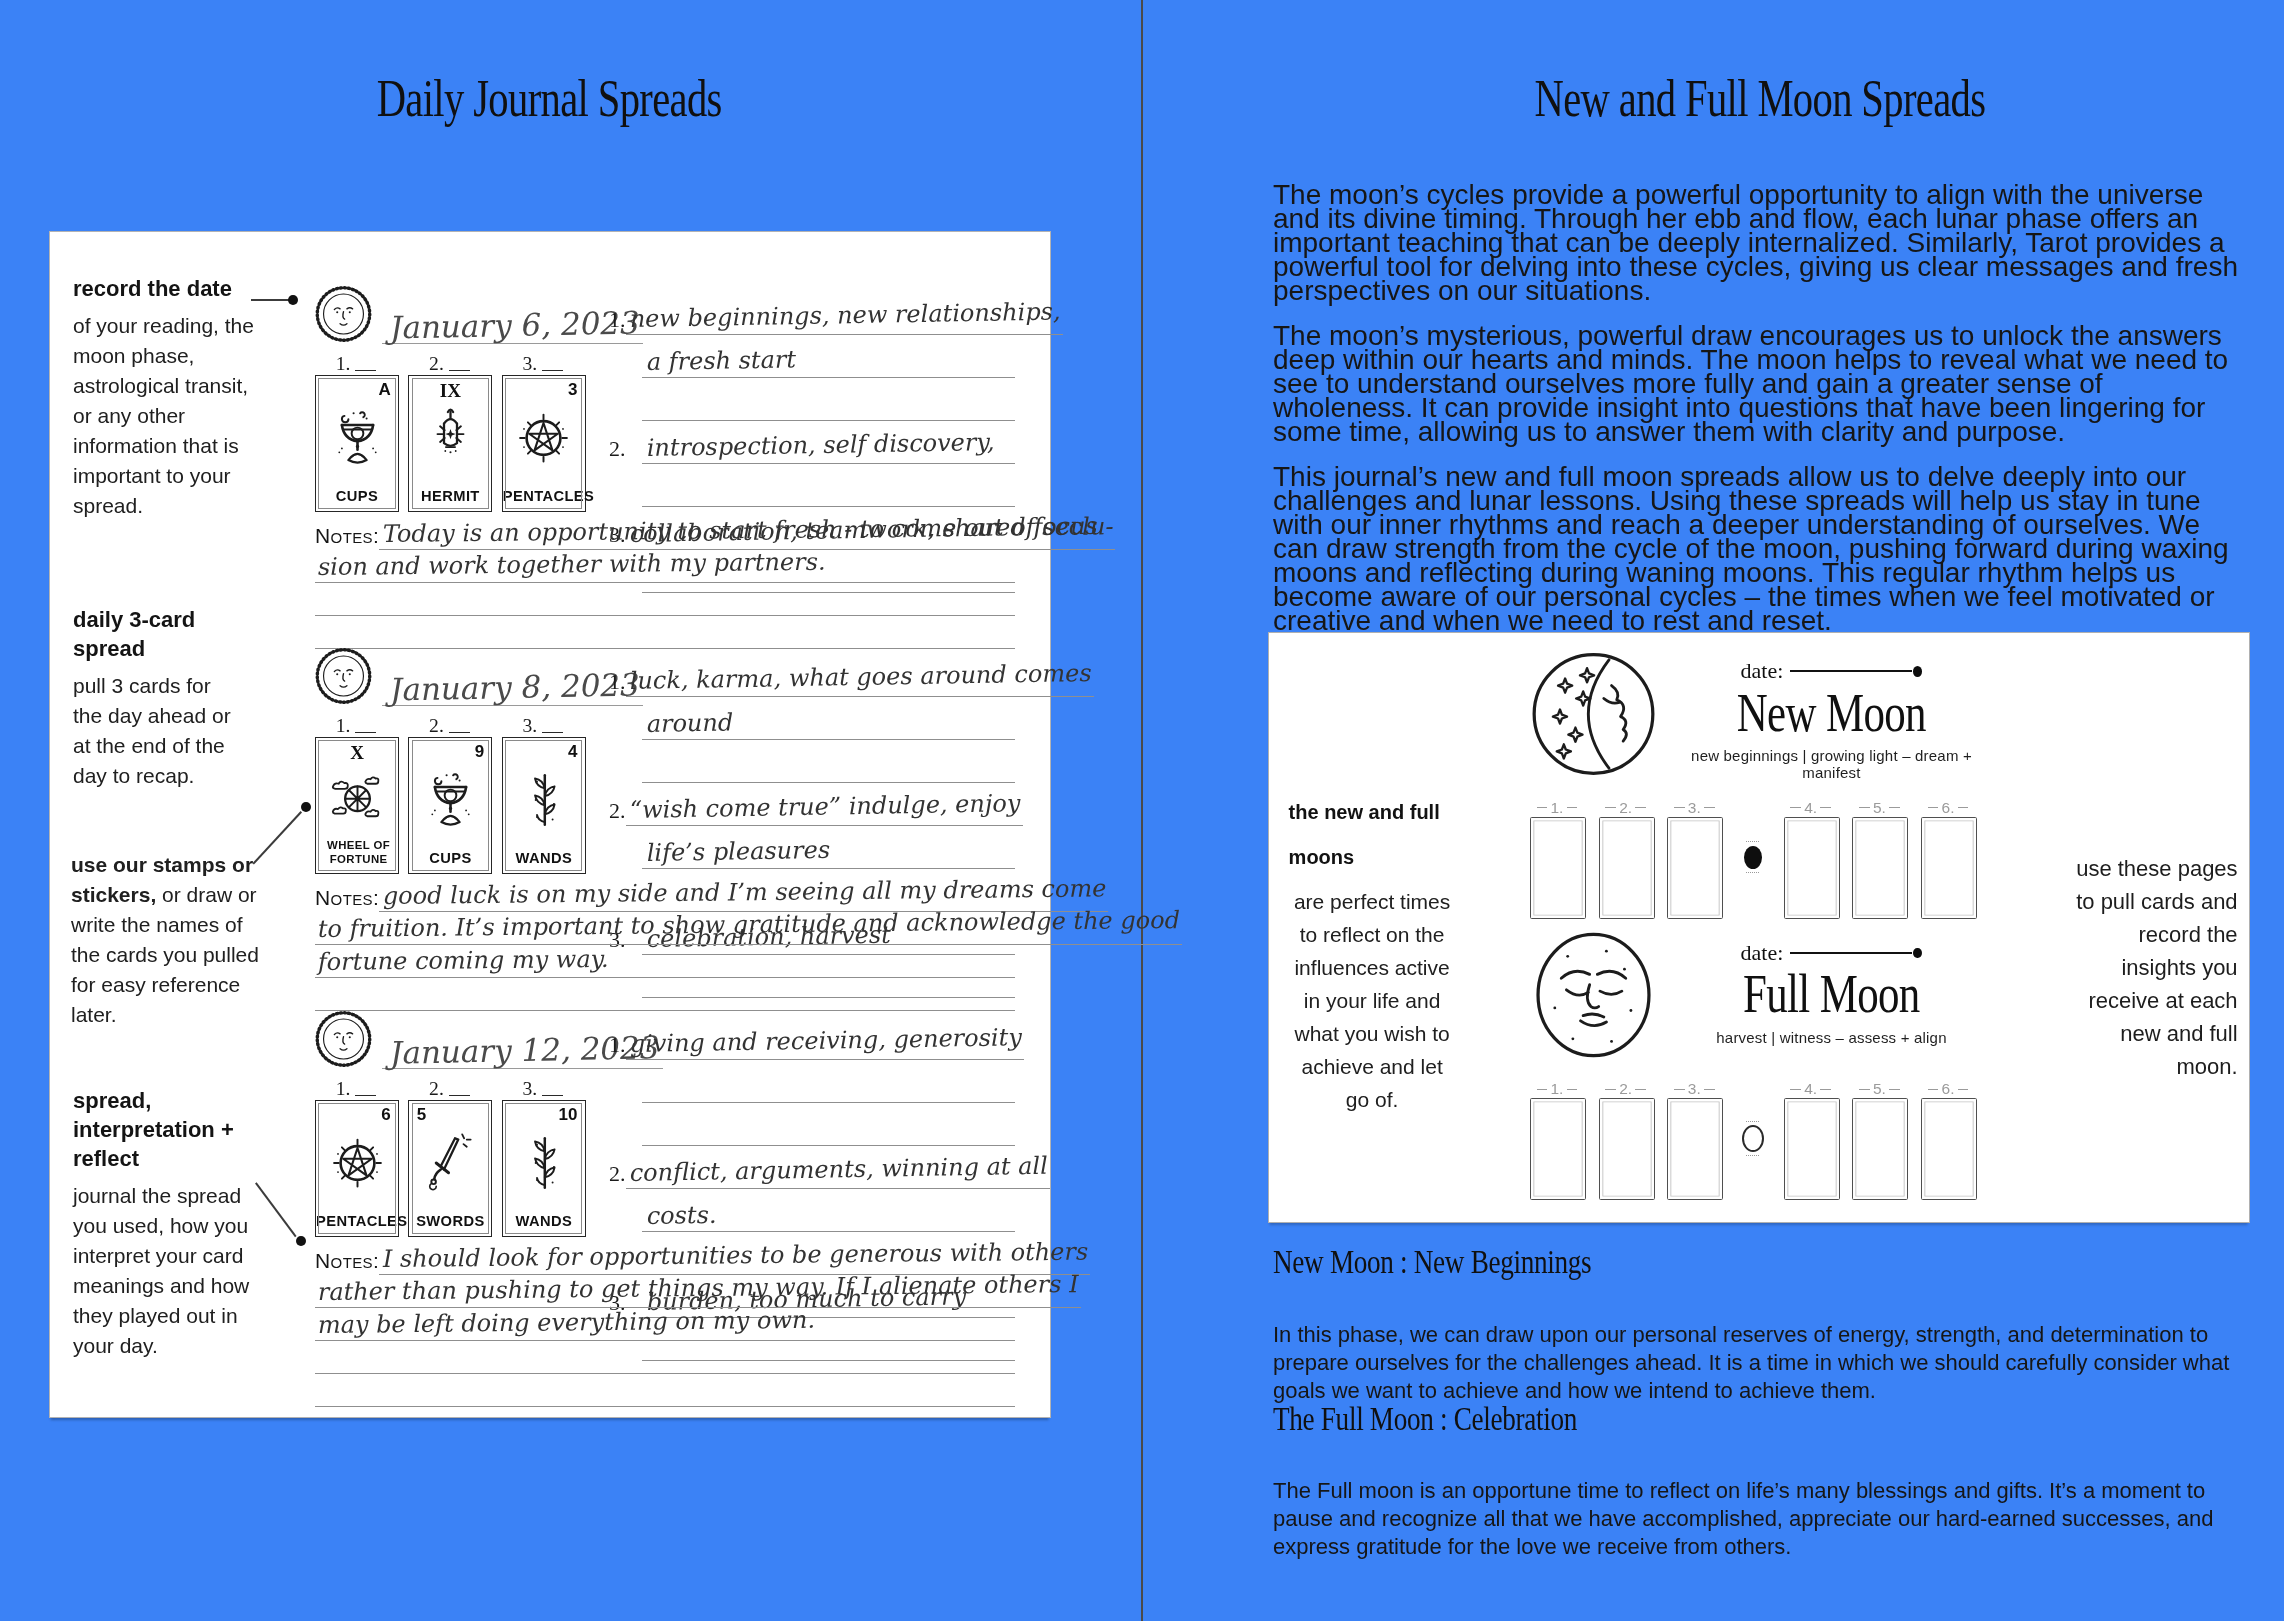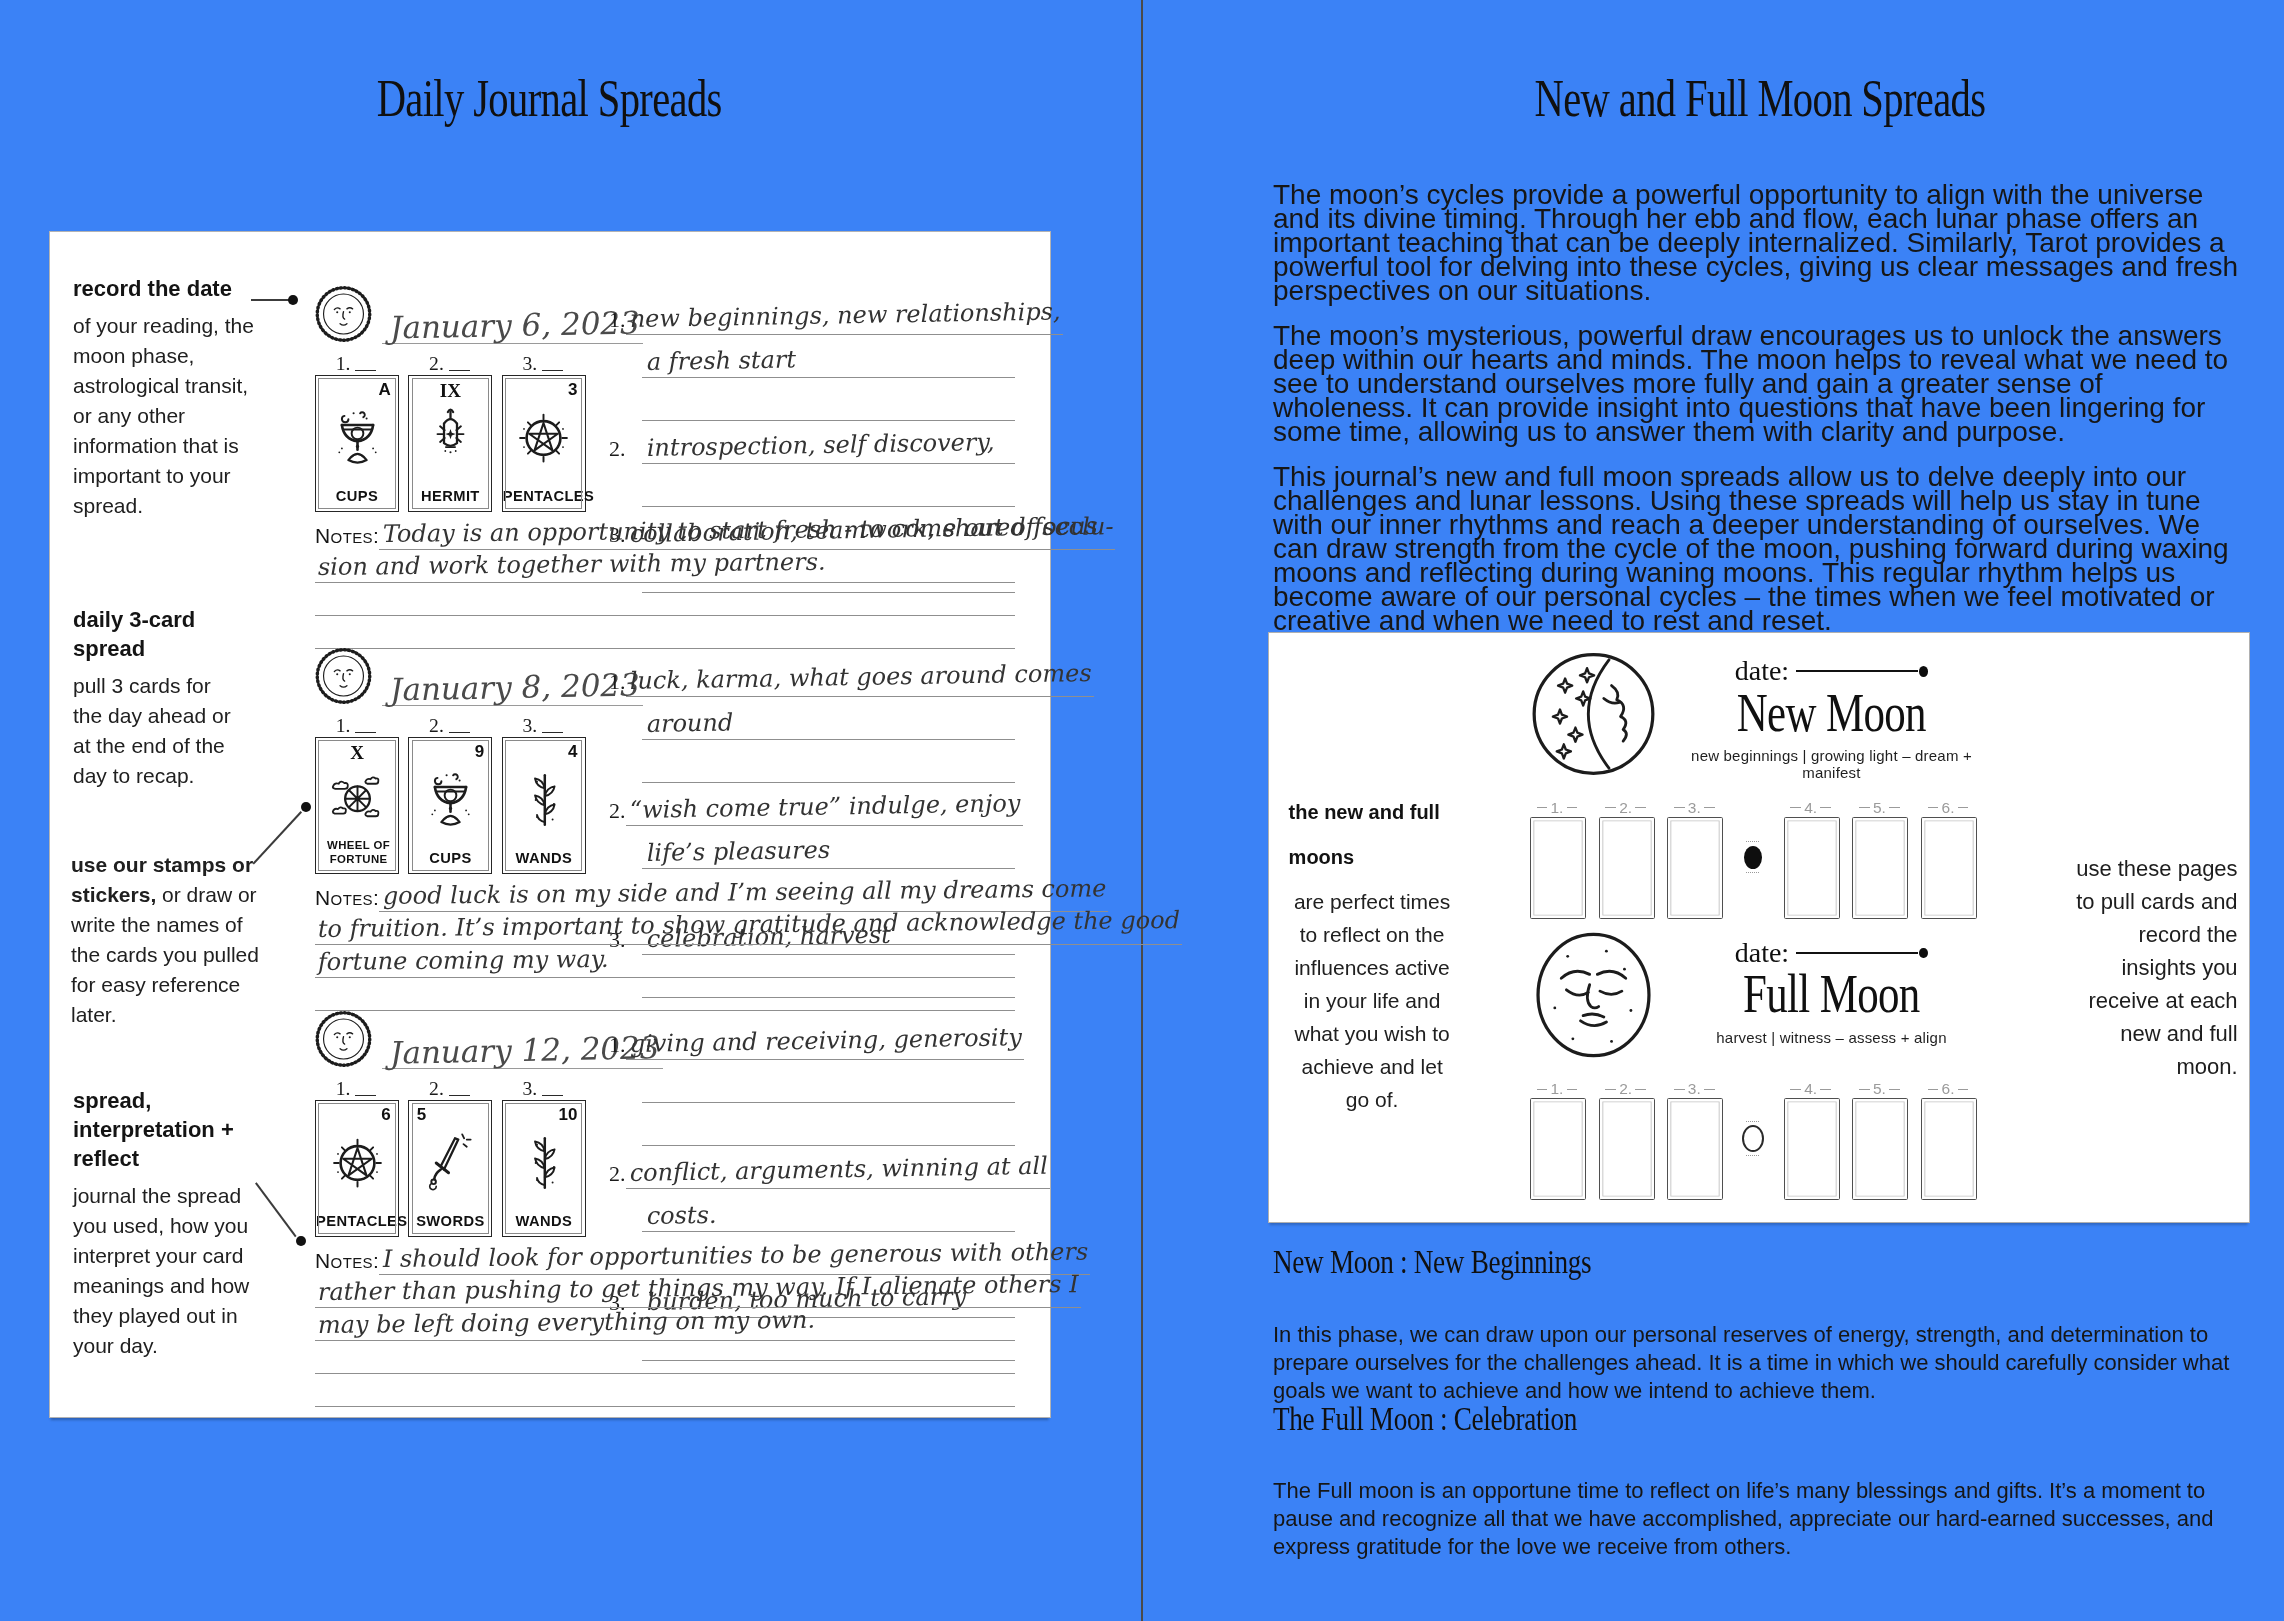--- a/index.html
+++ b/index.html
@@ -68,21 +68,21 @@
   .box-side-left{position:absolute;left:19.6px;top:157px;width:167px;}
   .box-side-left .b{font-weight:700;font-size:20px;line-height:45px;color:#121212;margin:0 0 4.9px 0;}
   .box-side-left .r{font-size:21px;line-height:33px;color:#202020;margin:0;text-align:center;}
   .box-side-right{position:absolute;right:11.4px;top:219px;width:175px;text-align:right;font-size:22px;line-height:33px;color:#1d1d1d;}
 
   .moon-section{position:absolute;left:255px;width:457px;}
   .moon-art{position:absolute;left:4.9px;top:0;width:129px;height:132px;}
   .moon-art svg{width:129px;height:132px;}
   .moon-head{position:absolute;left:167px;top:9.8px;width:281px;text-align:center;}
   .date-row{display:flex;align-items:center;justify-content:center;gap:6.5px;height:28px;}
-  .date-label{font-size:28px;}
+  .date-label{font-size:22px;}
   .date-rule{display:inline-block;width:122px;border-top:2px solid #111;}
   .date-dot{display:inline-block;width:9px;height:10.6px;border-radius:50%;background:#0d0d0d;margin-left:-4.9px;}
   .moon-title{font-size:55px;line-height:52px;margin-top:1.6px;}
   .moon-subtitle{font-size:15px;color:#1f1f1f;margin-top:8.2px;letter-spacing:0.2px;}
   .slots-row{position:absolute;left:0;width:457px;display:flex;justify-content:center;align-items:flex-start;gap:14.7px;}
   .slot-col{width:54px;}
   .slot-num{height:18px;display:flex;align-items:center;justify-content:center;gap:3.3px;font-size:15.5px;color:#9b9b9b;}
   .sn-dash{display:inline-block;width:10.6px;border-top:1.6px solid #9b9b9b;}
   .slot-box{width:54px;height:100px;border:1.6px solid #4f4f4f;background:#fff;box-shadow:inset 0 0 0 2.4px #fff, inset 0 0 0 3.3px #c2c2c2;border-radius:1.6px;}
   .marker-col{width:33px;display:flex;flex-direction:column;align-items:center;justify-content:center;height:117px;}

